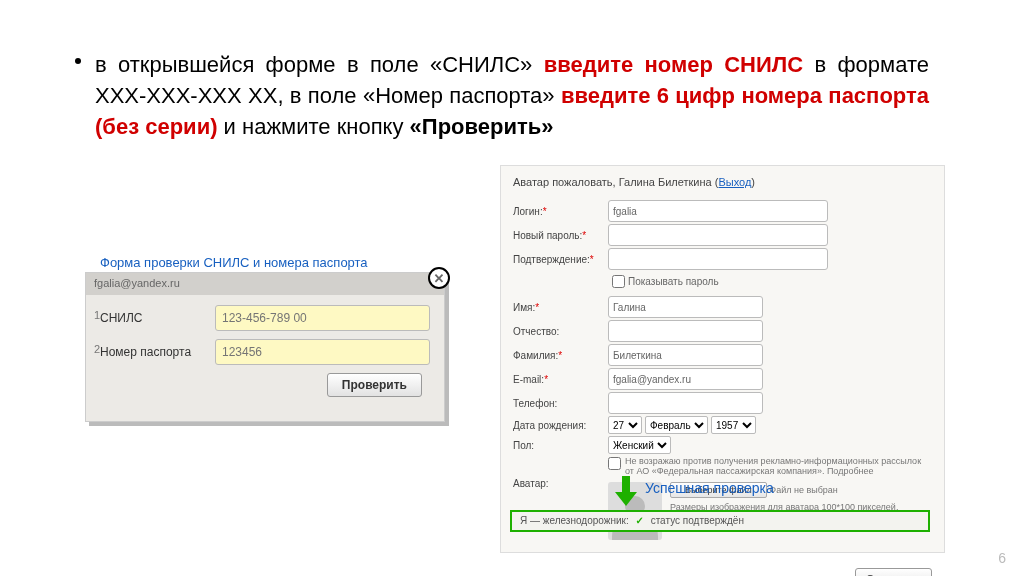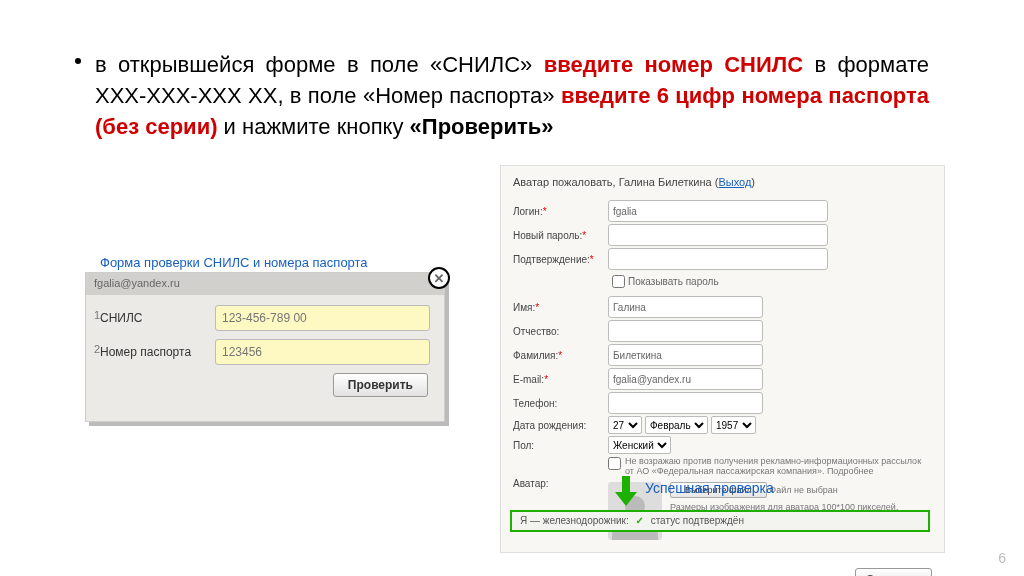--- a/index.html
+++ b/index.html
@@ -99,21 +99,21 @@
     color: #888;
   }
   .side-num {
     position: absolute;
     left: 8px;
     font-size: 11px;
     color: #777;
   }
   .verify-btn {
     float: right;
-    margin-right: 2px;
+    margin-right: 8px;
     padding: 4px 14px;
     font-size: 12px;
     background: linear-gradient(#fff, #e2e2e2);
     border: 1px solid #999;
     border-radius: 3px;
     font-weight: bold;
     color: #333;
   }
 
   

